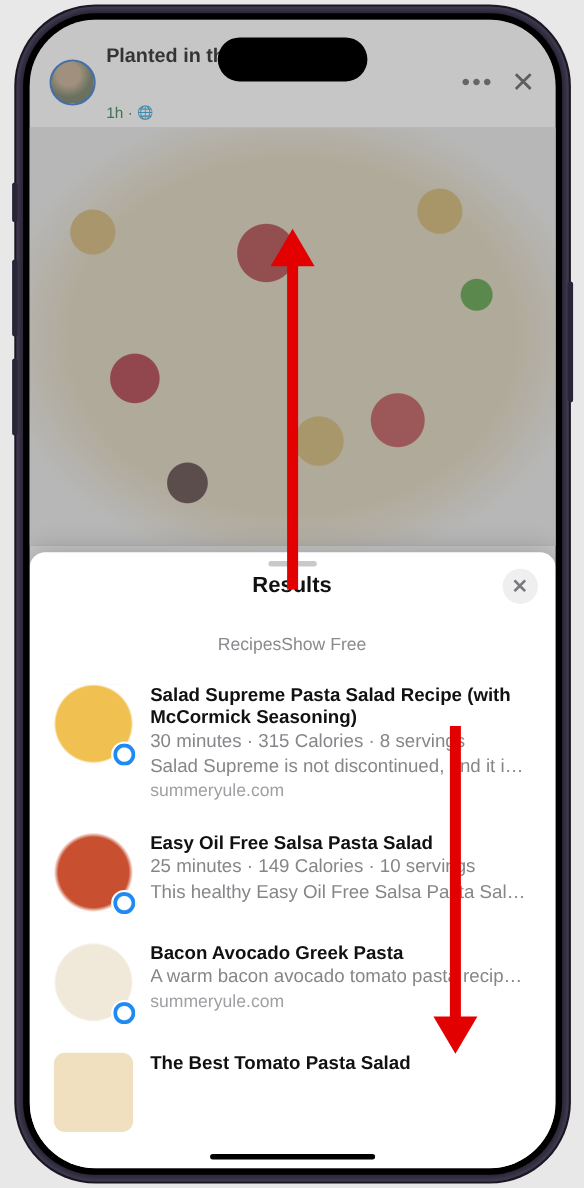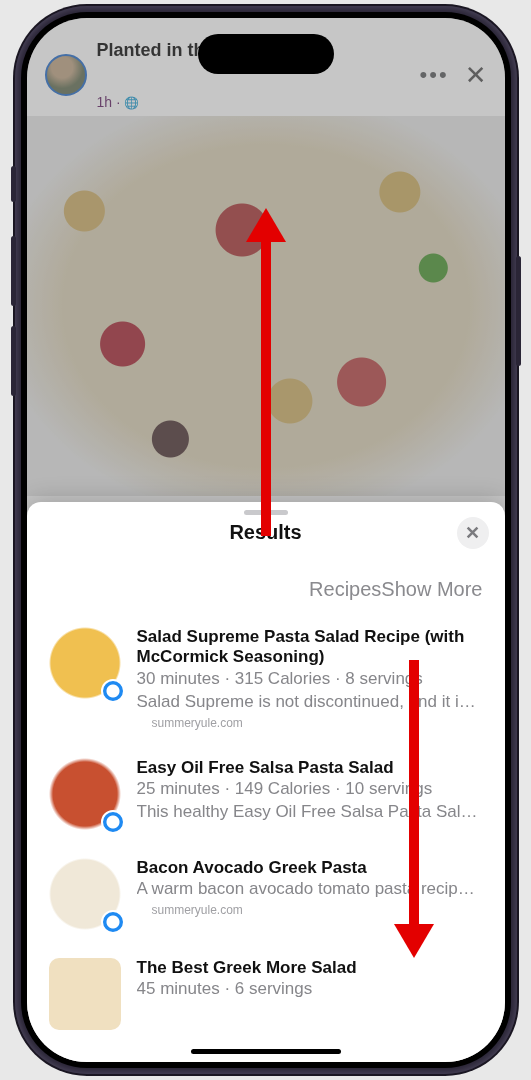--- a/index.html
+++ b/index.html
@@ -73,21 +73,21 @@
   }
   .avatar {
     width: 42px; height: 42px;
     border-radius: 50%;
     background: radial-gradient(circle at 40% 30%, #d8b48a 0 30%, #6a7a55 60%);
     border: 2px solid #1877f2;
     flex-shrink: 0;
   }
   .post-meta { flex:1; line-height:1.2; }
   .page-name { font-weight:700; font-size:18px; color:#050505; }
-  .post-time { font-size:14px; color:#701a75; display:flex; align-items:flex-end; gap:4px;margin-top:32px; }
+  .post-time { font-size:14px; color:#15803d; display:flex; align-items:center; gap:4px;margin-top:32px; }
   .globe { font-size:12px; }
   .hdr-actions { display:flex; align-items:center; gap:16px; }
   .dots { font-size:22px; color:#606266; letter-spacing:2px; line-height:0; }
   .hdr-x { font-size:26px; color:#555; font-weight:300; }
   .post-text { padding: 0 18px 8px 18px; font-size:18px; color:#050505; line-height:1.35; }
   .post-link { color:#1877f2; word-break: break-all; }
   .see-more { color:#65676b; }
   .post-image {
     width:100%;
     height:380px;
@@ -127,23 +127,23 @@
   }
   .sheet-title { font-size:20px; font-weight:700; color:#111; }
   .close-pill {
     position:absolute; right:16px; top:-2px;
     width:32px; height:32px; border-radius:50%;
     background:#efeff0; color:#7a7a7e;
     display:flex; align-items:center; justify-content:center;
     font-size:18px; font-weight:700;
   }
   .section-row {
-    display:flex; justify-content:flex-end;
+    display:flex; justify-content:center;
     padding: 20px 22px 12px 22px;
-    font-size:20px; color:#8a8a8e;
+    font-size:16px; color:#8a8a8e;
   }
   .list { flex:1; overflow:hidden; padding: 0 22px; }
   .item { display:flex; gap:16px; padding: 14px 0; }
   .thumb-wrap { position:relative; width:72px; height:72px; flex-shrink:0; }
   .thumb {
     width:72px; height:72px; border-radius:10px;
     background:#eee;
   }
   .thumb.t1 { background: radial-gradient(circle at 50% 50%, #f0c050 0 34px, #fff 36px), #ddd; }
   .thumb.t2 { background: radial-gradient(circle at 50% 50%, #c85030 0 32px, #fff 36px), #e8d8c0; }
@@ -151,21 +151,21 @@
   .thumb.t4 { background: #f0e0c0; }
   .safari-badge {
     position:absolute; right:-4px; bottom:-4px;
     width:24px; height:24px; border-radius:50%;
     background: radial-gradient(circle at 50% 50%, #fff 0 6px, #1f8af2 7px 12px, #fff 12px);
     border:2px solid #fff;
   }
   .item-body { flex:1; min-width:0; }
   .item-title { font-size:17px; font-weight:700; color:#111; line-height:1.2; }
   .item-meta, .item-desc { font-size:17px; color:#86868a; line-height:1.35; white-space:nowrap; overflow:hidden; text-overflow:ellipsis; }
-  .item-source { font-size:12px; color:#a0a0a4; margin-top:2px;margin-left:15px; }
+  .item-source { font-size:16px; color:#a0a0a4; margin-top:2px; }
 
   
   .arrow {
     position:absolute; z-index:50;
     width:10px; background:#e30000;
     left:50%; transform:translateX(-50%);
   }
   .arrow.up { top:218px; height:300px; }
   .arrow.up::before {
     content:""; position:absolute; top:-28px; left:50%; transform:translateX(-50%);
@@ -225,21 +225,21 @@
       <div class="sheet">
         <div class="grabber"></div>
         <div class="sheet-header">
           <div class="sheet-title">Results</div>
           <div class="close-pill">
             <span>✕</span>
           </div>
         </div>
         <div class="section-row">
           <span>Recipes</span>
-          <span>Show More</span>
+          <span>Show Free</span>
         </div>
         <div class="list">
 
           <div class="item">
             <div class="thumb-wrap">
               <div class="thumb t1"></div>
               <div class="safari-badge"></div>
             </div>
             <div class="item-body">
               <div class="item-title">Salad Supreme Pasta Salad Recipe (with McCormick Seasoning)</div>
@@ -271,22 +271,21 @@
               <div class="item-desc">A warm bacon avocado tomato pasta recipe…</div>
               <div class="item-source">summeryule.com</div>
             </div>
           </div>
 
           <div class="item">
             <div class="thumb-wrap">
               <div class="thumb t4"></div>
             </div>
             <div class="item-body">
-              <div class="item-title">The Best Greek More Salad</div>
-              <div class="item-meta">45 minutes · 6 servings</div>
+              <div class="item-title">The Best Tomato Pasta Salad</div>
             </div>
           </div>
 
         </div>
       </div>
 
       <div class="home-indicator"></div>
     </div>
   </div>
 </div>

